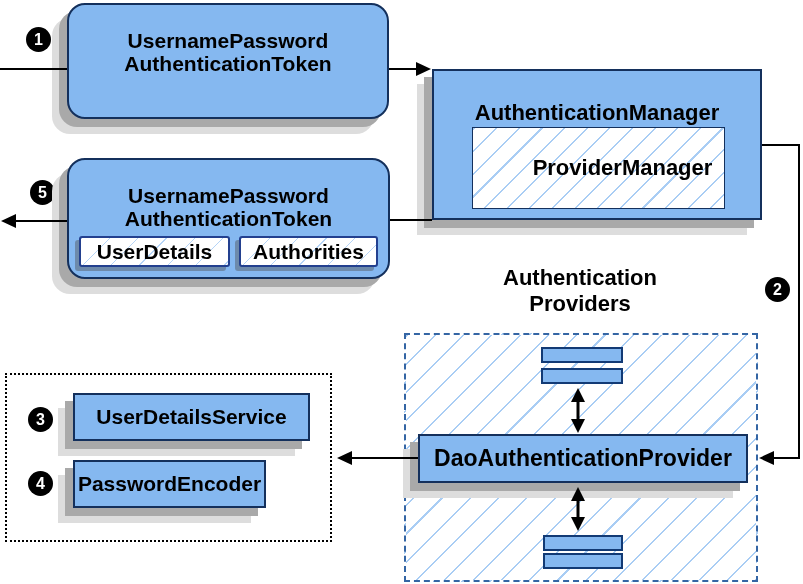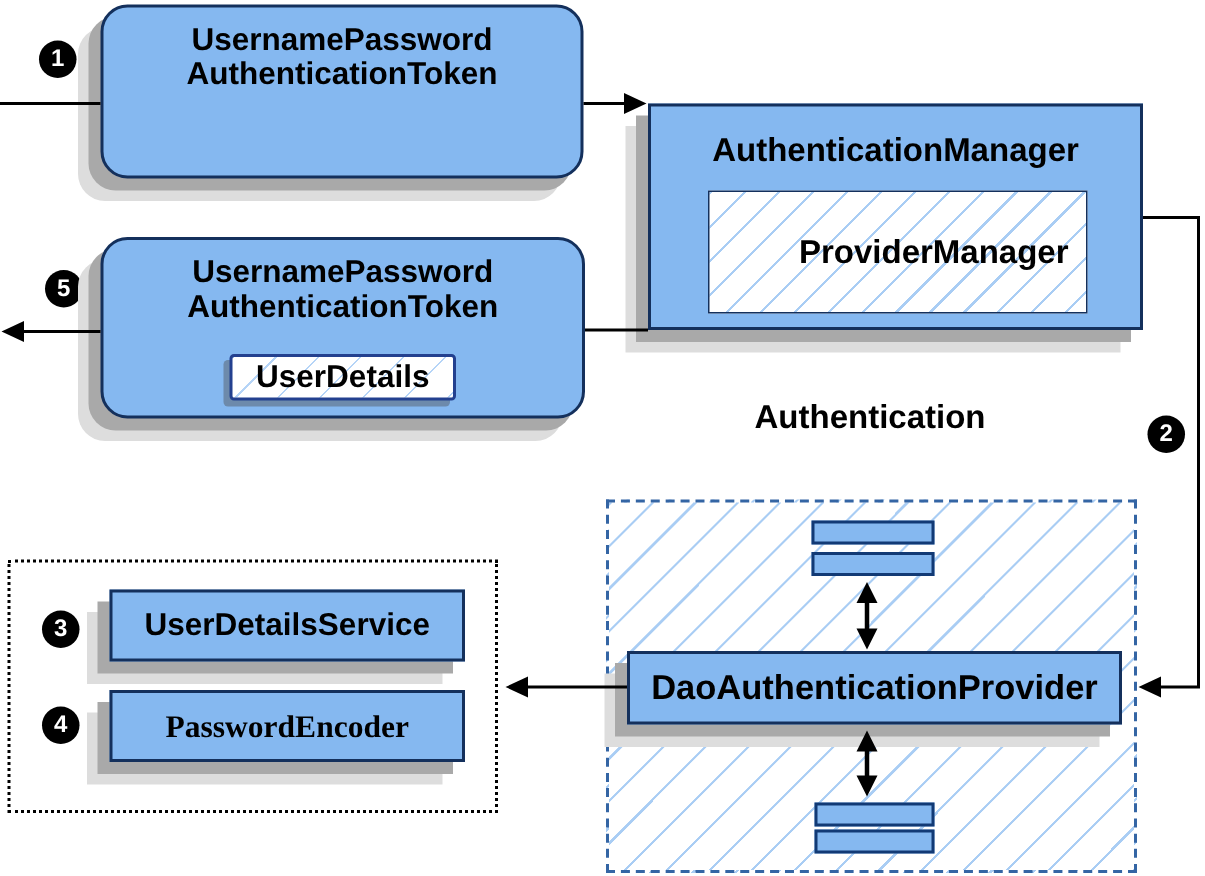--- a/index.html
+++ b/index.html
@@ -10,21 +10,21 @@
     overflow:hidden; font-weight:bold; color:#000;
   }
   
   .blue-box {
     position:absolute; background:#85B8F0; border:2px solid #14305C;
   }
   .shadowed { box-shadow:-8px 8px 0 #a9a9a9, -15px 15px 0 #dddddd; }
   .token {
     border-radius:18px; text-align:center;
   }
-  .token-title { padding-top:10px; font-size:21px; line-height:23px; }
+  .token-title { padding-top:24px; font-size:21px; line-height:23px; }
   .fields-row {
     position:absolute; left:0; right:0; display:flex; justify-content:center; gap:9px;
   }
   .field {
     background-color:#ffffff;
     background-image:repeating-linear-gradient(135deg, #B5D4F7 0 1px, transparent 1px 20px);
     border:2px solid #23408F; border-radius:3px;
     box-shadow:-4px 4px 0 rgba(90,100,115,0.55);
     display:flex; align-items:center; justify-content:center;
     font-size:21px;
@@ -72,53 +72,55 @@
   <div class="blue-box shadowed token" style="left:67px; top:3px; width:322px; height:116px;">
     <div class="token-title">
       <div>UsernamePassword</div>
       <div>AuthenticationToken</div>
     </div>
     <div class="fields-row" style="top:71px;">
     </div>
   </div>
 
   <div class="blue-box shadowed" style="left:432px; top:69px; width:330px; height:151px;">
-    <div style="margin-top:16px; text-align:center; font-size:22px;">AuthenticationManager</div>
+    <div style="margin-top:29px; text-align:center; font-size:22px;">AuthenticationManager</div>
     <div class="hatch-white center-flex" style="position:absolute; left:38px; top:56px; width:253px; height:82px; border:1px solid #14305C; font-size:22px;padding-left:48px;">ProviderManager</div>
   </div>
 
   <div class="blue-box shadowed token" style="left:67px; top:158px; width:323px; height:121px;">
     <div class="token-title">
       <div>UsernamePassword</div>
       <div>AuthenticationToken</div>
     </div>
     <div class="fields-row" style="top:76px;border-radius:11px;">
       <div class="field" style="width:151px; height:31px;">UserDetails</div>
+      <div class="field" style="width:139px; height:31px;">Authorities</div>
     </div>
   </div>
 
   <div id="providers-label">
     <div>Authentication</div>
+    <div>Providers</div>
   </div>
 
   <div id="providers-hatch"></div>
 
   <div class="bar" style="left:541px; top:347px;"></div>
   <div class="bar" style="left:541px; top:368px;"></div>
 
   <div class="blue-box shadowed center-flex" style="left:418px; top:434px; width:330px; height:49px; font-size:23px;">DaoAuthenticationProvider</div>
 
   <div class="bar" style="left:543px; top:535px; width:80px;"></div>
   <div class="bar" style="left:543px; top:553px; width:80px;"></div>
 
   <div id="services-dotted"></div>
 
   <div class="blue-box shadowed center-flex" style="left:73px; top:393px; width:237px; height:48px; font-size:21px;">UserDetailsService</div>
 
-  <div class="blue-box shadowed center-flex" style="left:73px; top:460px; width:237px; height:48px; font-size:21px;font-family:Liberation Serif, serif;">PasswordEncoder</div>
+  <div class="blue-box shadowed center-flex" style="left:73px; top:460px; width:193px; height:48px; font-size:21px;">PasswordEncoder</div>
 
   <svg id="connectors" viewBox="0 0 803 584" xmlns="http://www.w3.org/2000/svg">
 
     <line x1="0" y1="69" x2="67" y2="69" stroke="#000" stroke-width="2"></line>
 
     <line x1="389" y1="69" x2="418" y2="69" stroke="#000" stroke-width="2"></line>
     <polygon points="431,69 416,62 416,76" fill="#000"></polygon>
 
     <line x1="432" y1="220" x2="390" y2="220" stroke="#000" stroke-width="2"></line>
 

